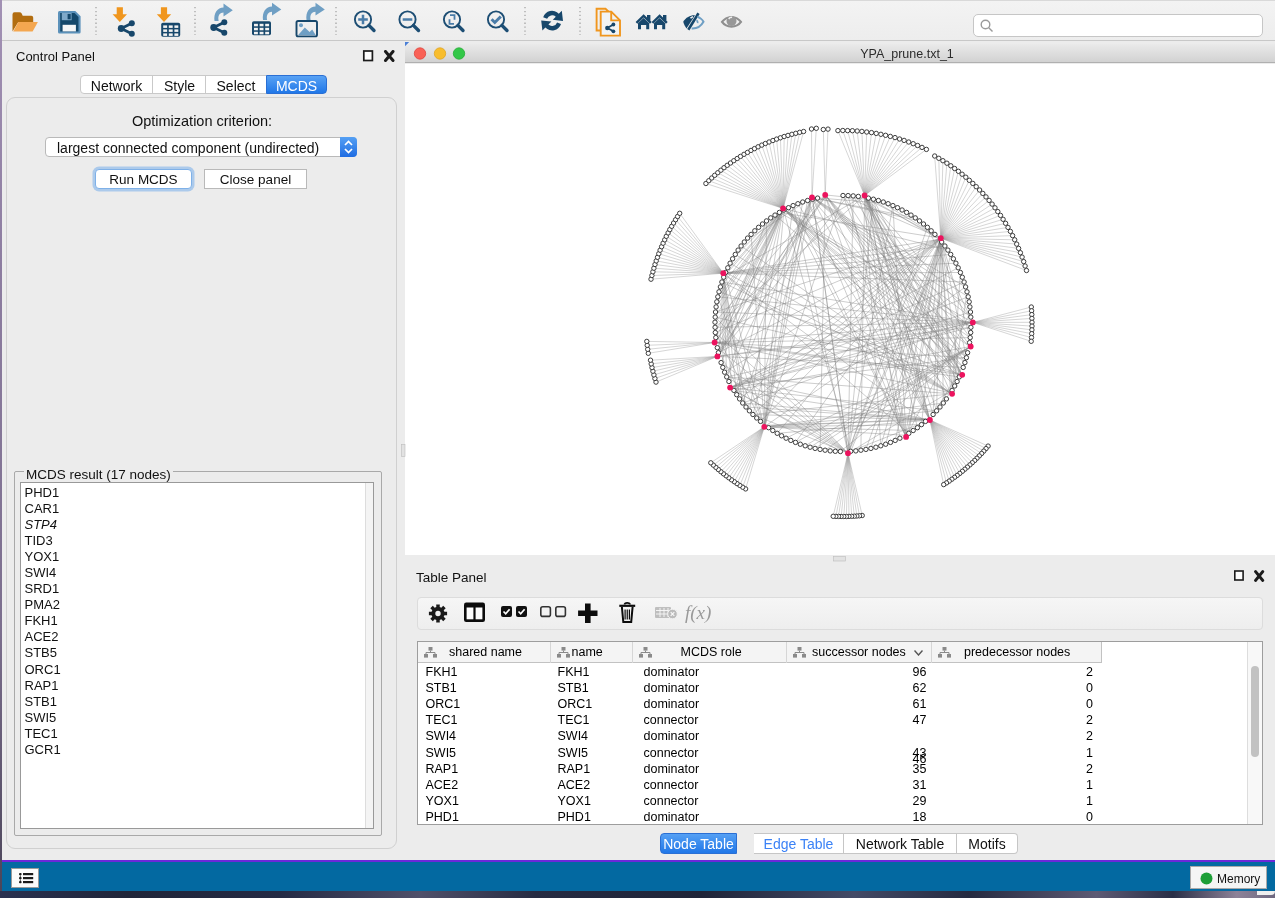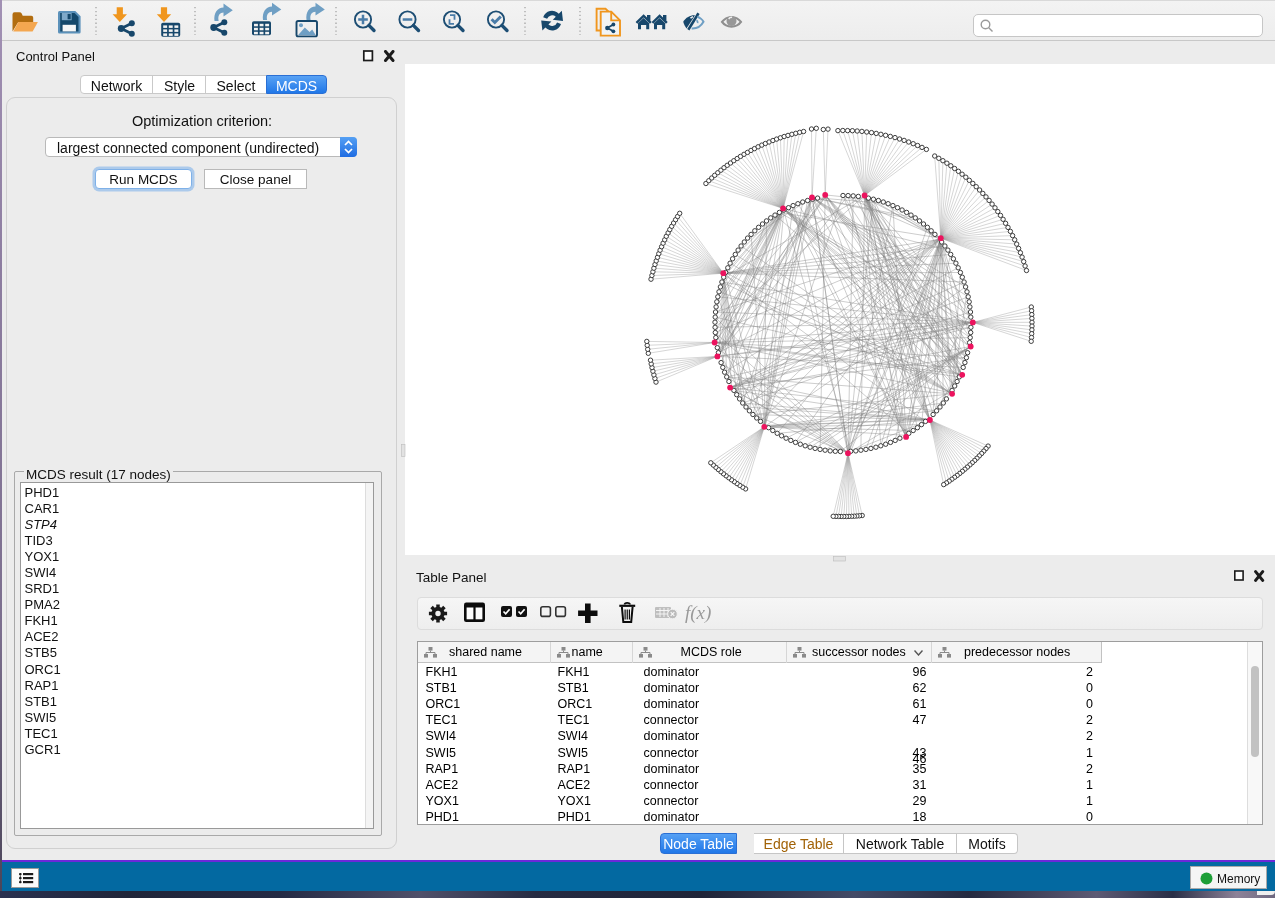--- a/index.html
+++ b/index.html
@@ -184,20 +184,31 @@
         <div style="height:16.05px;line-height:16.05px;">SWI5</div>
         <div style="height:16.05px;line-height:16.05px;">TEC1</div>
         <div style="height:16.05px;line-height:16.05px;">GCR1</div>
       </div>
     <div style="position:absolute;right:0;top:0;width:8px;height:100%;background:#f4f4f4;border-left:1px solid #dddddd;"></div>
   </div>
 
 </div>
 
 <div class="abs" style="left:405px;top:44px;width:870px;height:511px;">
+  <div class="abs" style="left:0;top:0;width:870px;height:19px;background:linear-gradient(180deg,#eaeaea,#d2d2d2);border-bottom:1px solid #b0b0b0;">
+    <svg class="abs" style="left:0;top:-2px;" width="870" height="21">
+      <path d="M0,0 L4.2,0 L0,4.2 Z" fill="#4a7fd6"></path>
+        <g transform="translate(0,2)">
+      <circle cx="15" cy="9.5" r="5.7" fill="#f96156" stroke="#e0443c" stroke-width="0.8"></circle>
+      <circle cx="35" cy="9.5" r="5.7" fill="#f8bd2d" stroke="#e0a522" stroke-width="0.8"></circle>
+      <circle cx="54" cy="9.5" r="5.7" fill="#33c748" stroke="#24ad35" stroke-width="0.8"></circle>
+        </g>
+    </svg>
+    <div class="abs" style="left:0;top:3px;width:1004px;text-align:center;font-size:12.5px;color:#2c2c2c;">YPA_prune.txt_1</div>
+  </div>
   <div class="abs" style="left:0;top:20px;width:870px;height:491px;background:#ffffff;">
     <svg class="abs" style="left:0;top:0;" width="870" height="491" viewBox="405 63 870 491">
 <g stroke="#7f7f7f" stroke-width="0.5" stroke-opacity="0.78">
 <line x1="783.1" y1="207.4" x2="725.6" y2="271.5"></line>
 <line x1="783.1" y1="207.4" x2="732.6" y2="257.8"></line>
 <line x1="783.1" y1="207.4" x2="947.9" y2="249.1"></line>
 <line x1="783.1" y1="207.4" x2="970.9" y2="326.3"></line>
 <line x1="783.1" y1="207.4" x2="970.2" y2="336.6"></line>
 <line x1="783.1" y1="207.4" x2="969.0" y2="345.2"></line>
 <line x1="783.1" y1="207.4" x2="966.4" y2="356.7"></line>
@@ -1122,21 +1133,21 @@
       <span style="position:absolute;left:390px;width:118.5px;text-align:right;">18</span>
       <span style="position:absolute;left:555px;width:120px;text-align:right;">0</span>
     </div>
       </div>
     <div class="abs" style="right:0;top:0;width:15px;height:182px;background:#f8f8f8;border-left:1px solid #dddddd;">
       <div style="position:absolute;left:3px;top:24px;width:8px;height:91px;background:#c2c2c2;border-radius:4px;"></div>
     </div>
   </div>
   <div class="abs" style="left:255px;top:270px;width:360px;height:21px;font-size:14px;">
     <div class="abs" style="left:0;top:0;width:77px;height:21px;background:linear-gradient(180deg,#55a0f4,#2077e8);border:1px solid #2a6fd4;border-radius:4px 0 0 4px;color:#fff;text-align:center;line-height:20px;">Node Table</div>
-    <div class="abs" style="left:94px;top:0;width:90px;height:21px;background:#fff;border:1px solid #c6c6c6;border-left:none;color:#a16207;text-align:center;line-height:20px;">Edge Table</div>
+    <div class="abs" style="left:94px;top:0;width:90px;height:21px;background:#fff;border:1px solid #c6c6c6;border-left:none;color:#3b82f6;text-align:center;line-height:20px;">Edge Table</div>
     <div class="abs" style="left:184px;top:0;width:113px;height:21px;background:#fff;border:1px solid #c6c6c6;border-left:none;color:#111;text-align:center;line-height:20px;">Network Table</div>
     <div class="abs" style="left:297px;top:0;width:61px;height:21px;background:#fff;border:1px solid #c6c6c6;border-left:none;border-radius:0 4px 4px 0;color:#111;text-align:center;line-height:20px;">Motifs</div>
   </div>
 
 </div>
 
 <div class="abs" style="left:2px;top:860px;width:1273px;height:31px;background:#0369a1;border-top:2px solid #6d28d9;padding-left:12px;">
   <div class="abs" style="left:9px;top:6px;width:28px;height:20px;background:#fbfbfb;border:1px solid #9a9a9a;">
     <svg width="24" height="16" style="position:absolute;left:3px;top:1px;">
       <g fill="#1a1a1a">

